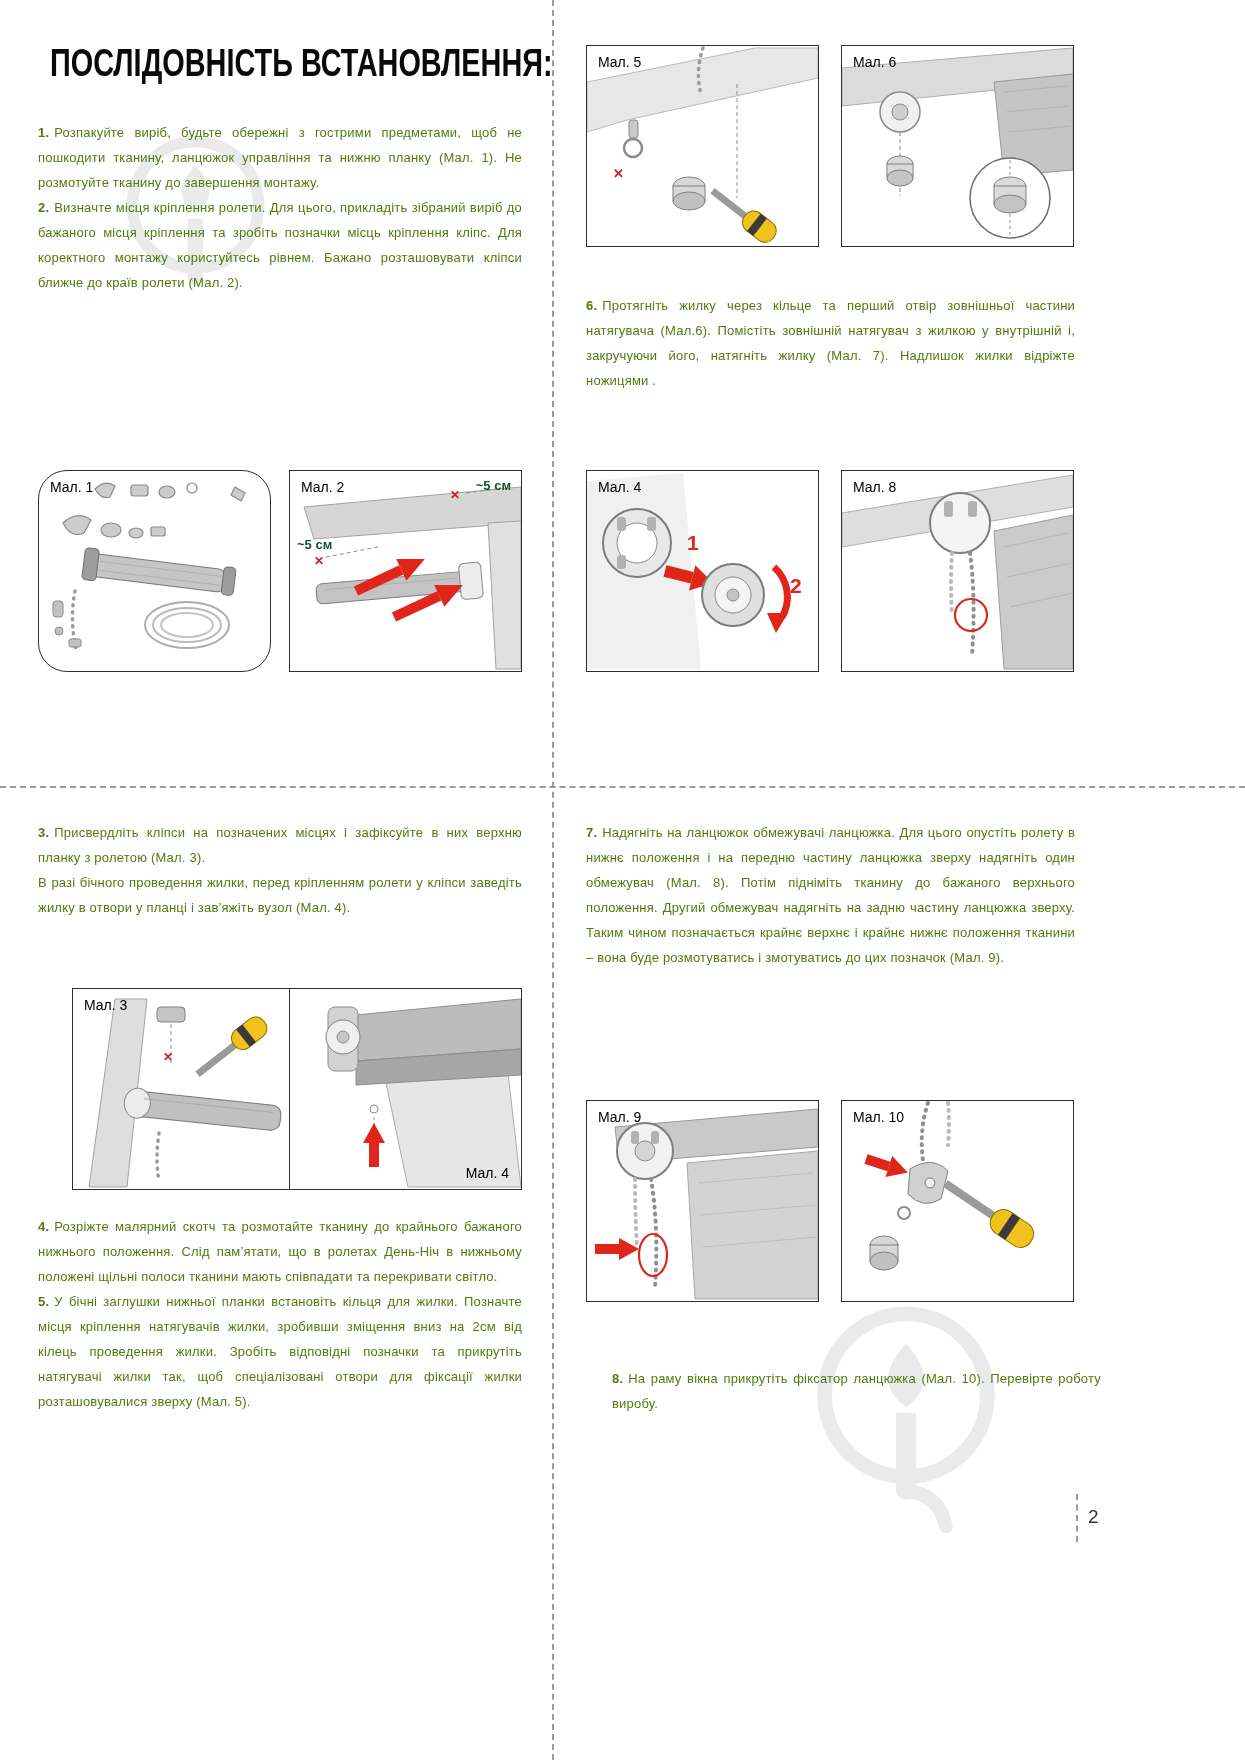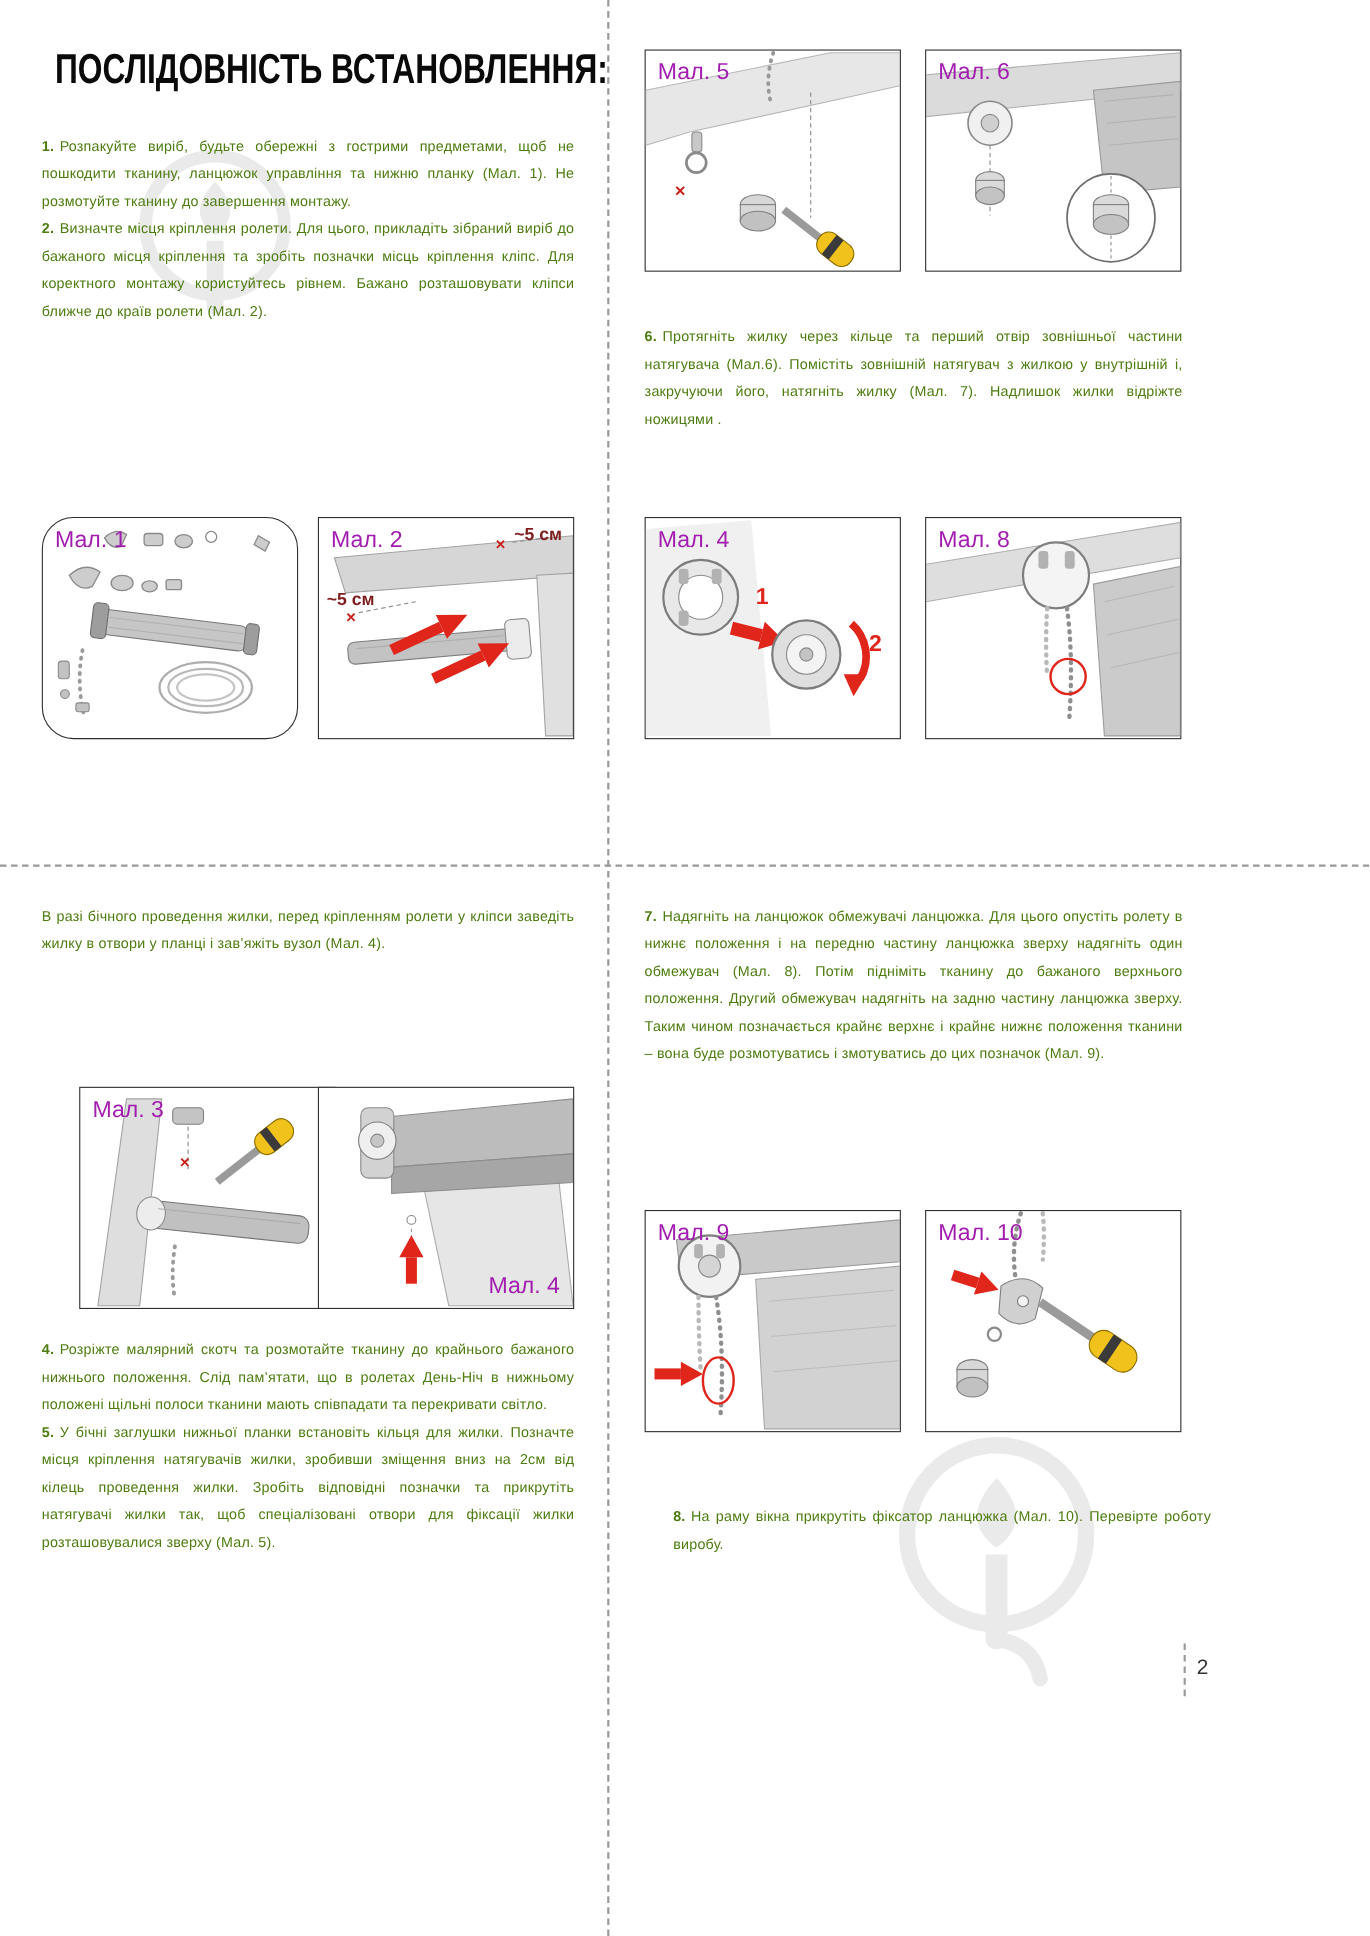--- a/index.html
+++ b/index.html
@@ -12,24 +12,24 @@
   .corner-mark{position:absolute;left:1076px;top:1494px;height:48px;width:0;border-left:2px dashed #9a9a9a;z-index:0;}
 
   .title{position:absolute;left:50px;top:42px;font-size:38px;font-weight:700;color:#0a0a0a;
          white-space:nowrap;transform:scaleX(.76);transform-origin:0 0;letter-spacing:0;z-index:2;}
 
   .textblock{position:absolute;z-index:2;}
   .step{font-size:13px;line-height:25px;text-align:justify;color:#4d7c0f;letter-spacing:.2px;}
   .step .num{font-weight:700;margin-right:5px;}
 
   .figbox{position:absolute;width:233px;height:202px;border:1px solid #2e2e2e;background:#ffffff;z-index:2;}
-  .figlabel{position:absolute;top:8px;left:11px;font-size:21px;color:#a21caf;z-index:3;}
+  .figlabel{position:absolute;top:8px;left:11px;font-size:14px;color:#000000;z-index:3;}
   .figlabel.br{top:auto;left:auto;bottom:8px;right:12px;}
   .figart{position:absolute;left:0;top:0;width:100%;height:100%;}
-  .ann{position:absolute;font-size:16px;font-weight:700;color:#7f1d1d;z-index:3;white-space:nowrap;}
+  .ann{position:absolute;font-size:13px;font-weight:700;color:#14532d;z-index:3;white-space:nowrap;}
   .marker{position:absolute;font-size:21px;font-weight:700;color:#e0251b;z-index:3;}
 
   .watermark{position:absolute;color:#d7d7d7;opacity:.5;z-index:1;}
   .pagenum{position:absolute;left:1088px;top:1506px;font-size:19px;color:#333;z-index:2;}
 </style>
 </head>
 <body>
 
 <div class="page">
 
@@ -202,20 +202,21 @@
       <line x1="162" y1="74" x2="226" y2="60" stroke="#b6b6b6"></line>
       <line x1="165" y1="104" x2="229" y2="90" stroke="#b6b6b6"></line>
       <line x1="168" y1="134" x2="231" y2="120" stroke="#b6b6b6"></line>
       <path d="M128 80 q6 44 2 102" stroke="#8f8f8f" stroke-width="4" stroke-dasharray="1 6" fill="none" stroke-linecap="round"></path>
       <path d="M110 80 q-2 30 0 62" stroke="#b9b9b9" stroke-width="4" stroke-dasharray="1 6" fill="none" stroke-linecap="round"></path>
       <circle cx="129" cy="142" r="16" fill="none" stroke="#e0251b" stroke-width="2.2"></circle>
     </svg>
   </figure>
 
   <div class="textblock" style="left:38px;top:820px;width:484px;">
+    <p class="step"><span class="num">3.</span><span>Присвердліть кліпси на позначених місцях і зафіксуйте в них верхню планку з ролетою (Мал. 3).</span></p>
     <p class="step">В разі бічного проведення жилки, перед кріпленням ролети у кліпси заведіть жилку в отвори у планці і зав’яжіть вузол (Мал. 4).</p>
   </div>
 
   <figure class="figbox" style="left:38px;top:988px;margin-left:34px;">
     <span class="figlabel">Мал. 3</span>
     <svg class="figart" viewBox="0 0 231 196">
       <polygon points="16,196 42,8 74,8 54,196" fill="#dedede" stroke="#a3a3a3"></polygon>
       <rect x="84" y="16" width="28" height="15" rx="4" fill="#c4c4c4" stroke="#808080"></rect>
       <line x1="98" y1="33" x2="98" y2="74" stroke="#8a8a8a" stroke-dasharray="4 3"></line>
       <text x="90" y="70" fill="#c9201a" font-size="12" font-weight="bold">✕</text>

